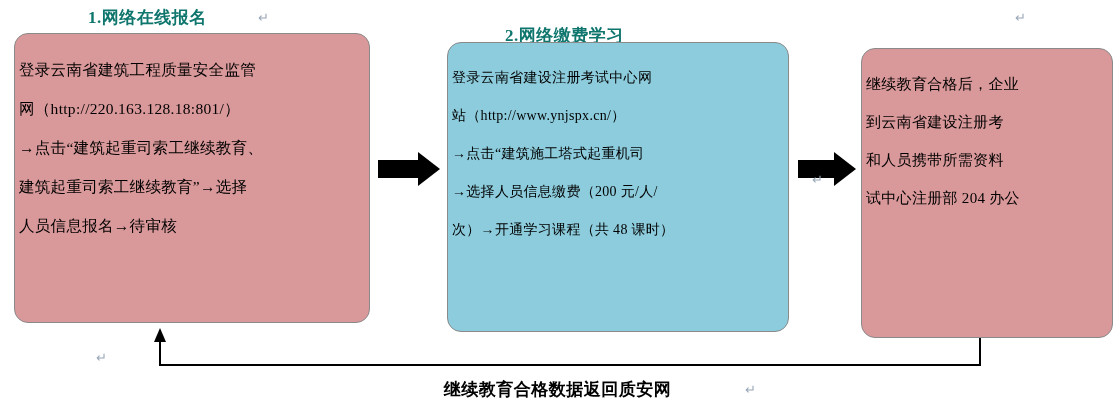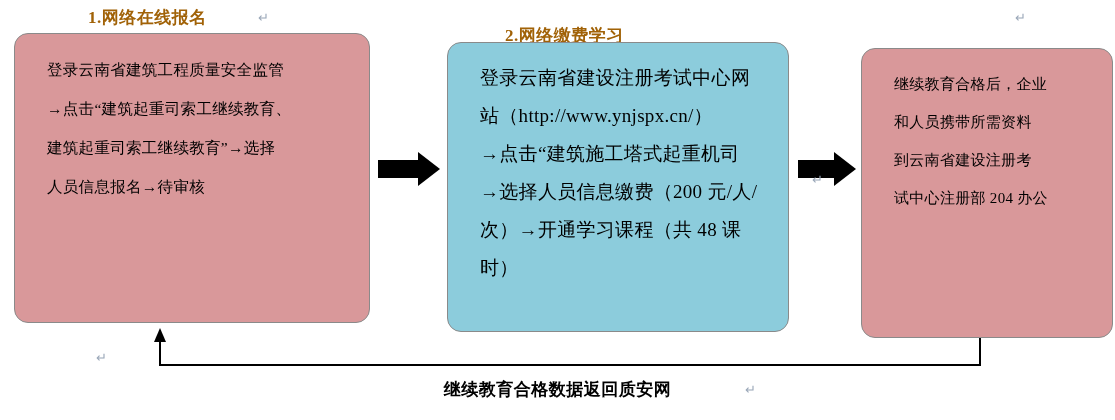--- a/index.html
+++ b/index.html
@@ -9,34 +9,34 @@
     font-family:"Liberation Serif","DejaVu Serif",serif;
     position:relative;
     overflow:hidden;
   }
   .canvas{position:relative;width:1115px;height:420px;}
 
   .step-title{
     position:absolute;
     font-size:17px;
     font-weight:bold;
-    color:#a16207;
+    color:#0f766e;
     white-space:nowrap;
     letter-spacing:0.5px;
   }
   .title-1{left:88px;top:6px;}
   .title-2{left:505px;top:24px;}
   .title-3{left:888px;top:6px;}
 
   .box{
     position:absolute;
     border:1px solid #8a8a8a;
     border-radius:14px;
     box-sizing:border-box;
-    padding:16px 16px 10px 32px;
+    padding:16px 16px 10px 4px;
   }
   .box p{
     margin:0;
     font-size:15.5px;
     line-height:38px;
     color:#000;
     letter-spacing:0.3px;
     word-break:break-all;
   }
   .box-1{
@@ -45,21 +45,21 @@
   }
   .box-2{
     left:447px;top:42px;width:342px;height:290px;
     background:#8cccdc;
   }
   .box-3{
     left:861px;top:48px;width:252px;height:290px;
     background:#d9989a;
   }
   .box-1 p{line-height:39px;}
-  .box-2 p{line-height:38px;font-size:19px;}
+  .box-2 p{line-height:38px;font-size:14px;}
   .box-3 p{line-height:38px;font-size:15px;}
 
   
   .arrow{
     position:absolute;
     height:0;
   }
   .arrow .shaft{
     position:absolute;
     background:#000;
@@ -106,20 +106,21 @@
 </head>
 <body>
 
 <div class="canvas">
 
   <div class="step-title title-1">1.网络在线报名</div>
   <div class="step-title title-2">2.网络缴费学习</div>
 
   <div class="box box-1">
     <p>登录云南省建筑工程质量安全监管</p>
+    <p>网（http://220.163.128.18:801/）</p>
     <p>→点击“建筑起重司索工继续教育、</p>
     <p>建筑起重司索工继续教育”→选择</p>
     <p>人员信息报名→待审核</p>
   </div>
 
   <div class="arrow arrow-1">
     <div class="shaft"></div>
     <div class="head"></div>
   </div>
 
@@ -131,22 +132,22 @@
     <p>次）→开通学习课程（共 48 课时）</p>
   </div>
 
   <div class="arrow arrow-2">
     <div class="shaft"></div>
     <div class="head"></div>
   </div>
 
   <div class="box box-3">
     <p>继续教育合格后，企业</p>
+    <p>到云南省建设注册考</p>
     <p>和人员携带所需资料</p>
-    <p>到云南省建设注册考</p>
     <p>试中心注册部 204 办公</p>
   </div>
 
   <svg class="return-line" viewBox="0 0 1115 420">
     <polyline points="980,338 980,365 160,365 160,340" fill="none" stroke="#000000" stroke-width="2"></polyline>
     <polygon points="160,328 154,342 166,342" fill="#000000"></polygon>
   </svg>
 
   <div class="bottom-label">继续教育合格数据返回质安网</div>
 

